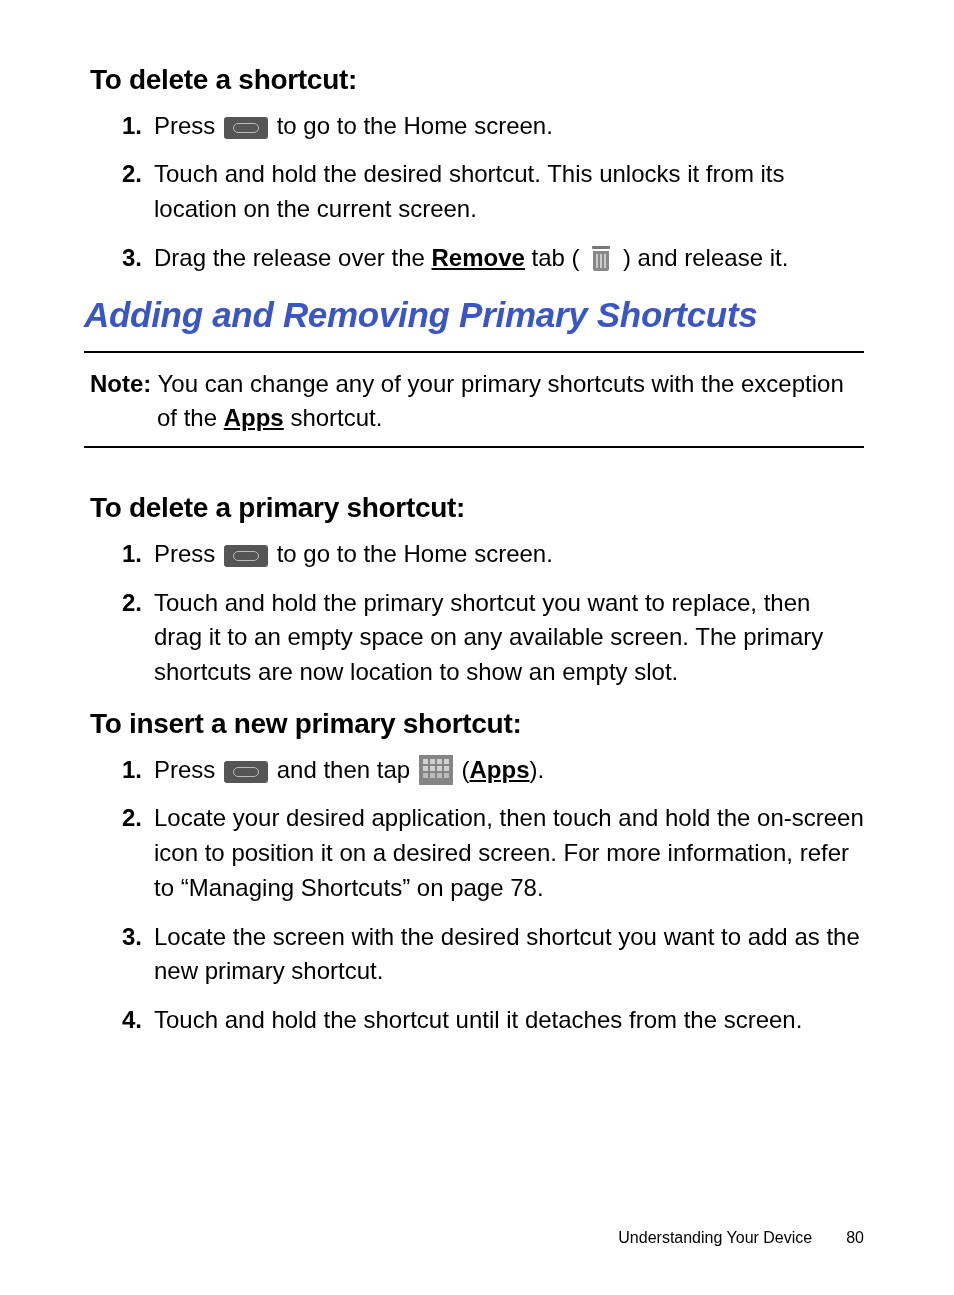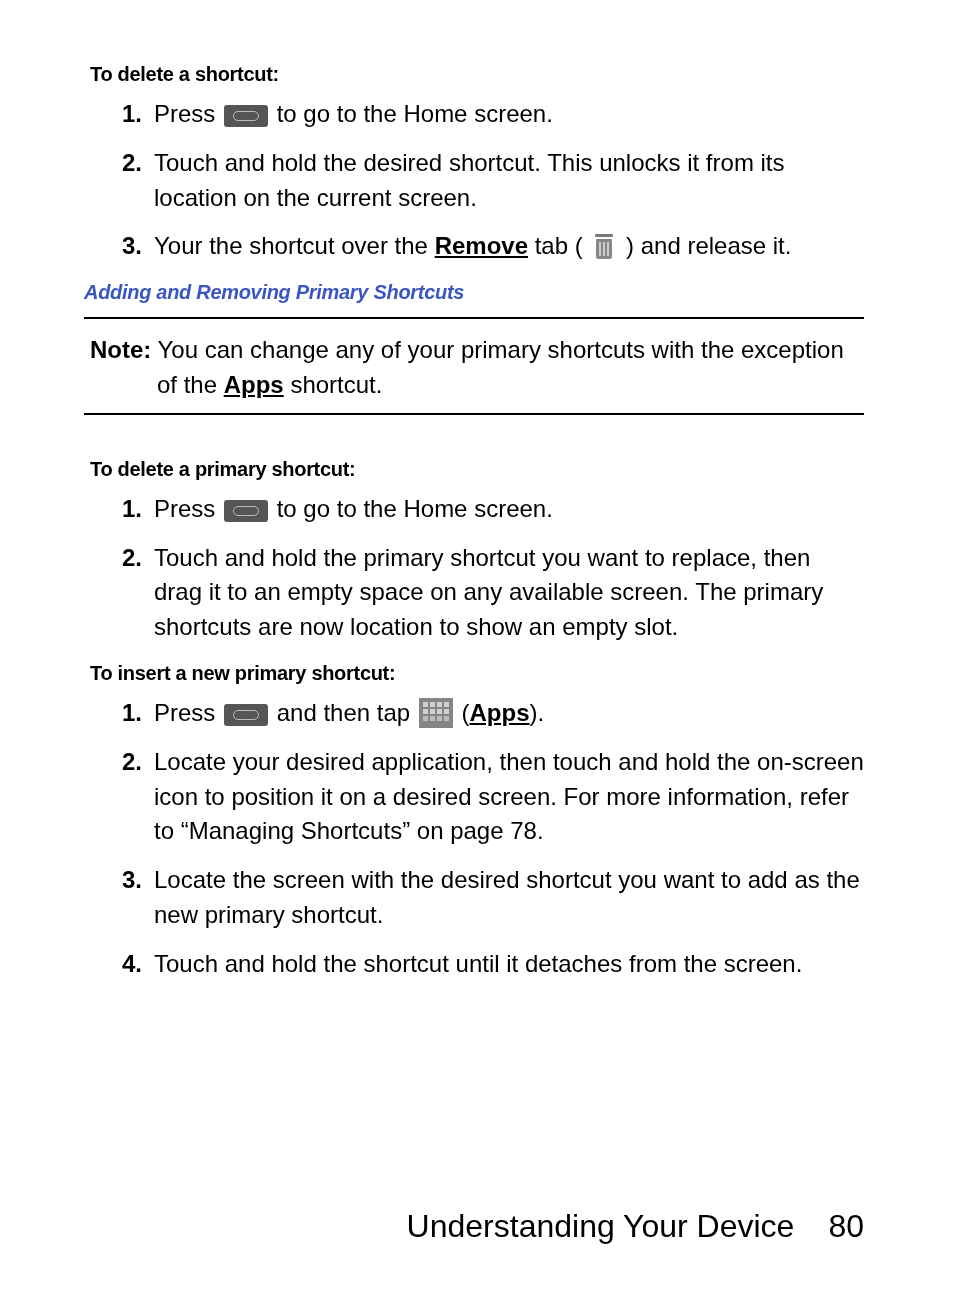--- a/index.html
+++ b/index.html
@@ -9,29 +9,29 @@
       background: #fff;
       font-family: Arial, Helvetica, sans-serif;
       color: #000;
       padding: 60px 90px 40px 90px;
       position: relative;
       font-size: 24px;
       line-height: 1.45;
     }
     .heading-small {
       font-weight: bold;
-      font-size: 20px;
+      font-size: 28px;
       margin-bottom: 8px;
       letter-spacing: -0.3px;
     }
     .heading-blue {
       color: #3a56c4;
       font-weight: bold;
       font-style: italic;
-      font-size: 20px;
+      font-size: 35px;
       margin: 12px 0 10px -6px;
       letter-spacing: -0.3px;
     }
     ol {
       list-style: none;
       counter-reset: item;
       padding-left: 58px;
       margin-bottom: 14px;
     }
     ol li {
@@ -128,37 +128,37 @@
         7px 0 0 #d0d0d0, 14px 0 0 #d0d0d0, 21px 0 0 #d0d0d0,
         0 7px 0 #d0d0d0, 7px 7px 0 #d0d0d0, 14px 7px 0 #d0d0d0, 21px 7px 0 #d0d0d0,
         0 14px 0 #bababa, 7px 14px 0 #bababa, 14px 14px 0 #bababa, 21px 14px 0 #bababa;
     }
     .bold { font-weight: bold; text-decoration: underline; }
     .ital { }
     .footer {
       position: absolute;
       bottom: 46px;
       right: 90px;
-      font-size: 32px;
+      font-size: 16px;
     }
     .footer .pnum { margin-left: 34px; }
     .sec2 { margin-top: 40px; }
     .sec3 { margin-top: 11px; }
   </style>
 </head>
 <body>
 
 <div class="heading-small">To delete a shortcut:</div>
 <ol>
   <li>
     <span>Press </span><span class="home-key"></span><span> to go to the Home screen.</span>
   </li>
   <li>Touch and hold the desired shortcut. This unlocks it from its location on the current screen.</li>
   <li>
-    <span>Your the shortcut over the </span><span class="bold">Remove</span><span> tab ( </span><span class="trash-icon"><span class="trash-bars"></span></span><span> ) and release it.</span>
+    <span>Drag the release over the </span><span class="bold">Remove</span><span> tab ( </span><span class="trash-icon"><span class="trash-bars"></span></span><span> ) and release it.</span>
   </li>
 </ol>
 
 <div class="heading-blue">Adding and Removing Primary Shortcuts</div>
 
 <hr class="rule">
 <div class="note-block">
   <div class="note-body-wrap">
     <span class="note-label">Note:</span><span> You can change any of your primary shortcuts with the exception of the </span><span class="bold">Apps</span><span> shortcut.</span>
   </div>

